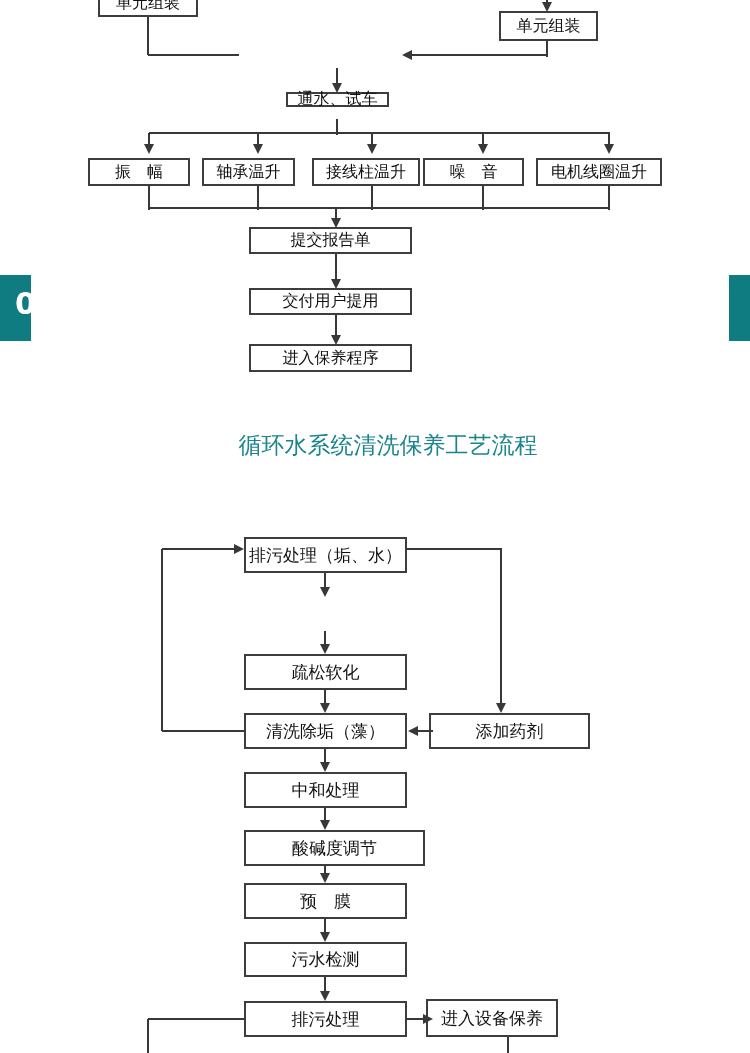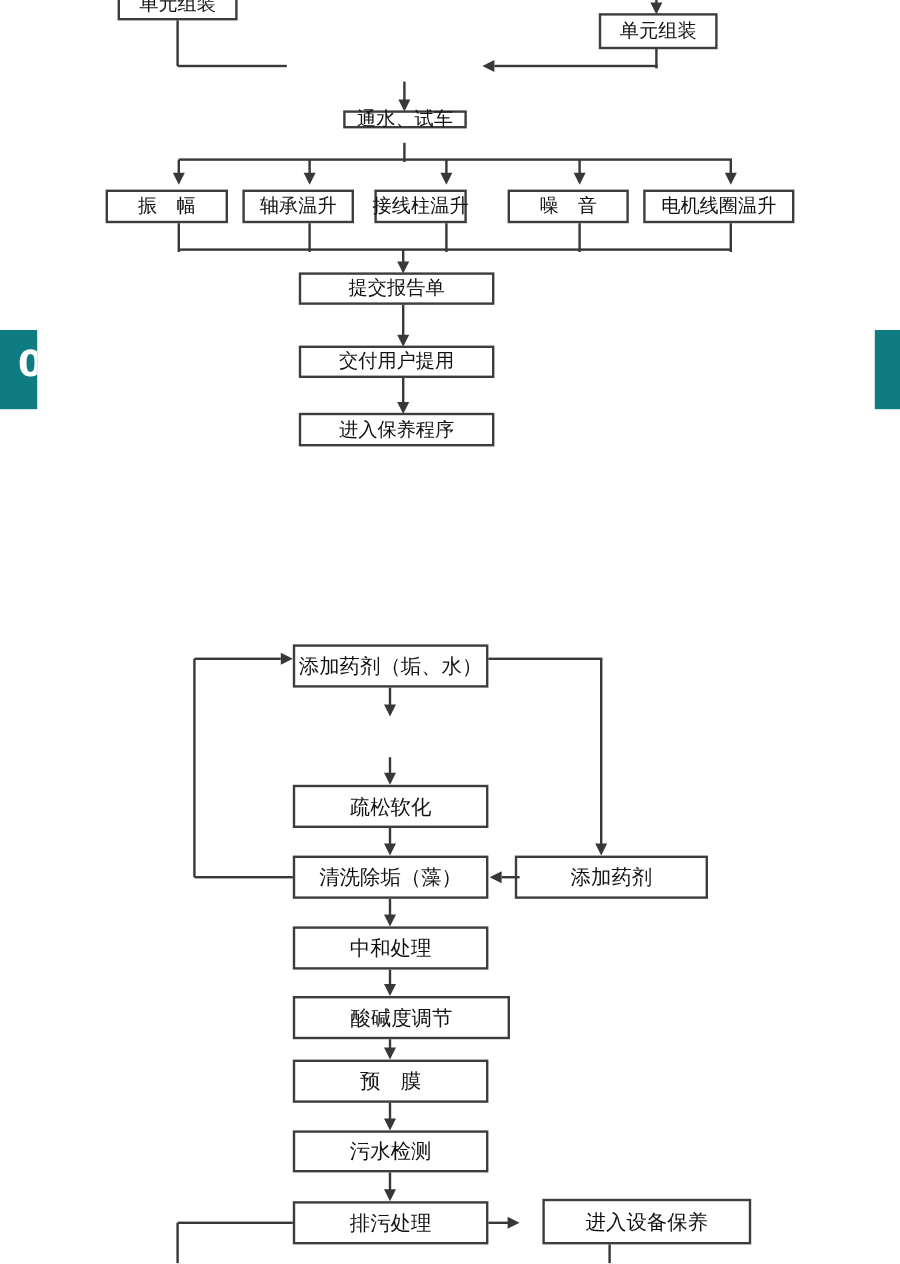--- a/index.html
+++ b/index.html
@@ -25,38 +25,39 @@
 </head>
 <body>
 
 <div id="canvas">
 
   <div class="node" style="left:98px;top:-10px;width:100px;height:27px">单元组装</div>
   <div class="node" style="left:499px;top:11px;width:99px;height:30px">单元组装</div>
   <div class="node" style="left:286px;top:92px;width:103px;height:15px">通水、试车</div>
   <div class="node" style="left:88px;top:158px;width:102px;height:28px">振　幅</div>
   <div class="node" style="left:202px;top:158px;width:93px;height:28px">轴承温升</div>
-  <div class="node" style="left:312px;top:158px;width:77px;height:28px">接线柱温升</div>
+  <div class="node" style="left:312px;top:158px;width:108px;height:28px">接线柱温升</div>
   <div class="node" style="left:423px;top:158px;width:101px;height:28px">噪　音</div>
   <div class="node" style="left:536px;top:158px;width:126px;height:28px">电机线圈温升</div>
   <div class="node" style="left:249px;top:227px;width:163px;height:27px">提交报告单</div>
   <div class="node" style="left:249px;top:288px;width:163px;height:27px">交付用户提用</div>
   <div class="node" style="left:249px;top:344px;width:163px;height:28px">进入保养程序</div>
 
+  <div id="section-title">循环水系统清洗保养工艺流程</div>
 
-  <div class="node f2" style="left:244px;top:537px;width:163px;height:36px">添加药剂（垢、水）</div>
+  <div class="node f2" style="left:244px;top:537px;width:163px;height:36px">排污处理（垢、水）</div>
   <div class="node f2" style="left:244px;top:654px;width:163px;height:36px">疏松软化</div>
   <div class="node f2" style="left:244px;top:713px;width:163px;height:36px">清洗除垢（藻）</div>
   <div class="node f2" style="left:429px;top:713px;width:161px;height:36px">添加药剂</div>
   <div class="node f2" style="left:244px;top:772px;width:163px;height:36px">中和处理</div>
   <div class="node f2" style="left:244px;top:830px;width:181px;height:36px">酸碱度调节</div>
   <div class="node f2" style="left:244px;top:942px;width:163px;height:35px">污水检测</div>
   <div class="node f2" style="left:244px;top:883px;width:163px;height:36px">预　膜</div>
   <div class="node f2" style="left:244px;top:1001px;width:163px;height:36px">排污处理</div>
-  <div class="node f2" style="left:452px;top:999px;width:174px;height:38px">进入设备保养</div>
+  <div class="node f2" style="left:426px;top:999px;width:132px;height:38px">进入设备保养</div>
 
   <div class="teal-widget" id="widget-left">
     <span class="glyph">0</span>
   </div>
   <div class="teal-widget" id="widget-right"></div>
 
 <div class="vline" style="left: 147px; top: 17px; height: 38px;"></div>
     <div class="hline" style="left: 148px; top: 54px; width: 91px;"></div>
     <div class="vline" style="left: 546px; top: 0px; height: 4px;"></div>
     <div class="vline" style="left: 546px; top: 40px; height: 17px;"></div>

